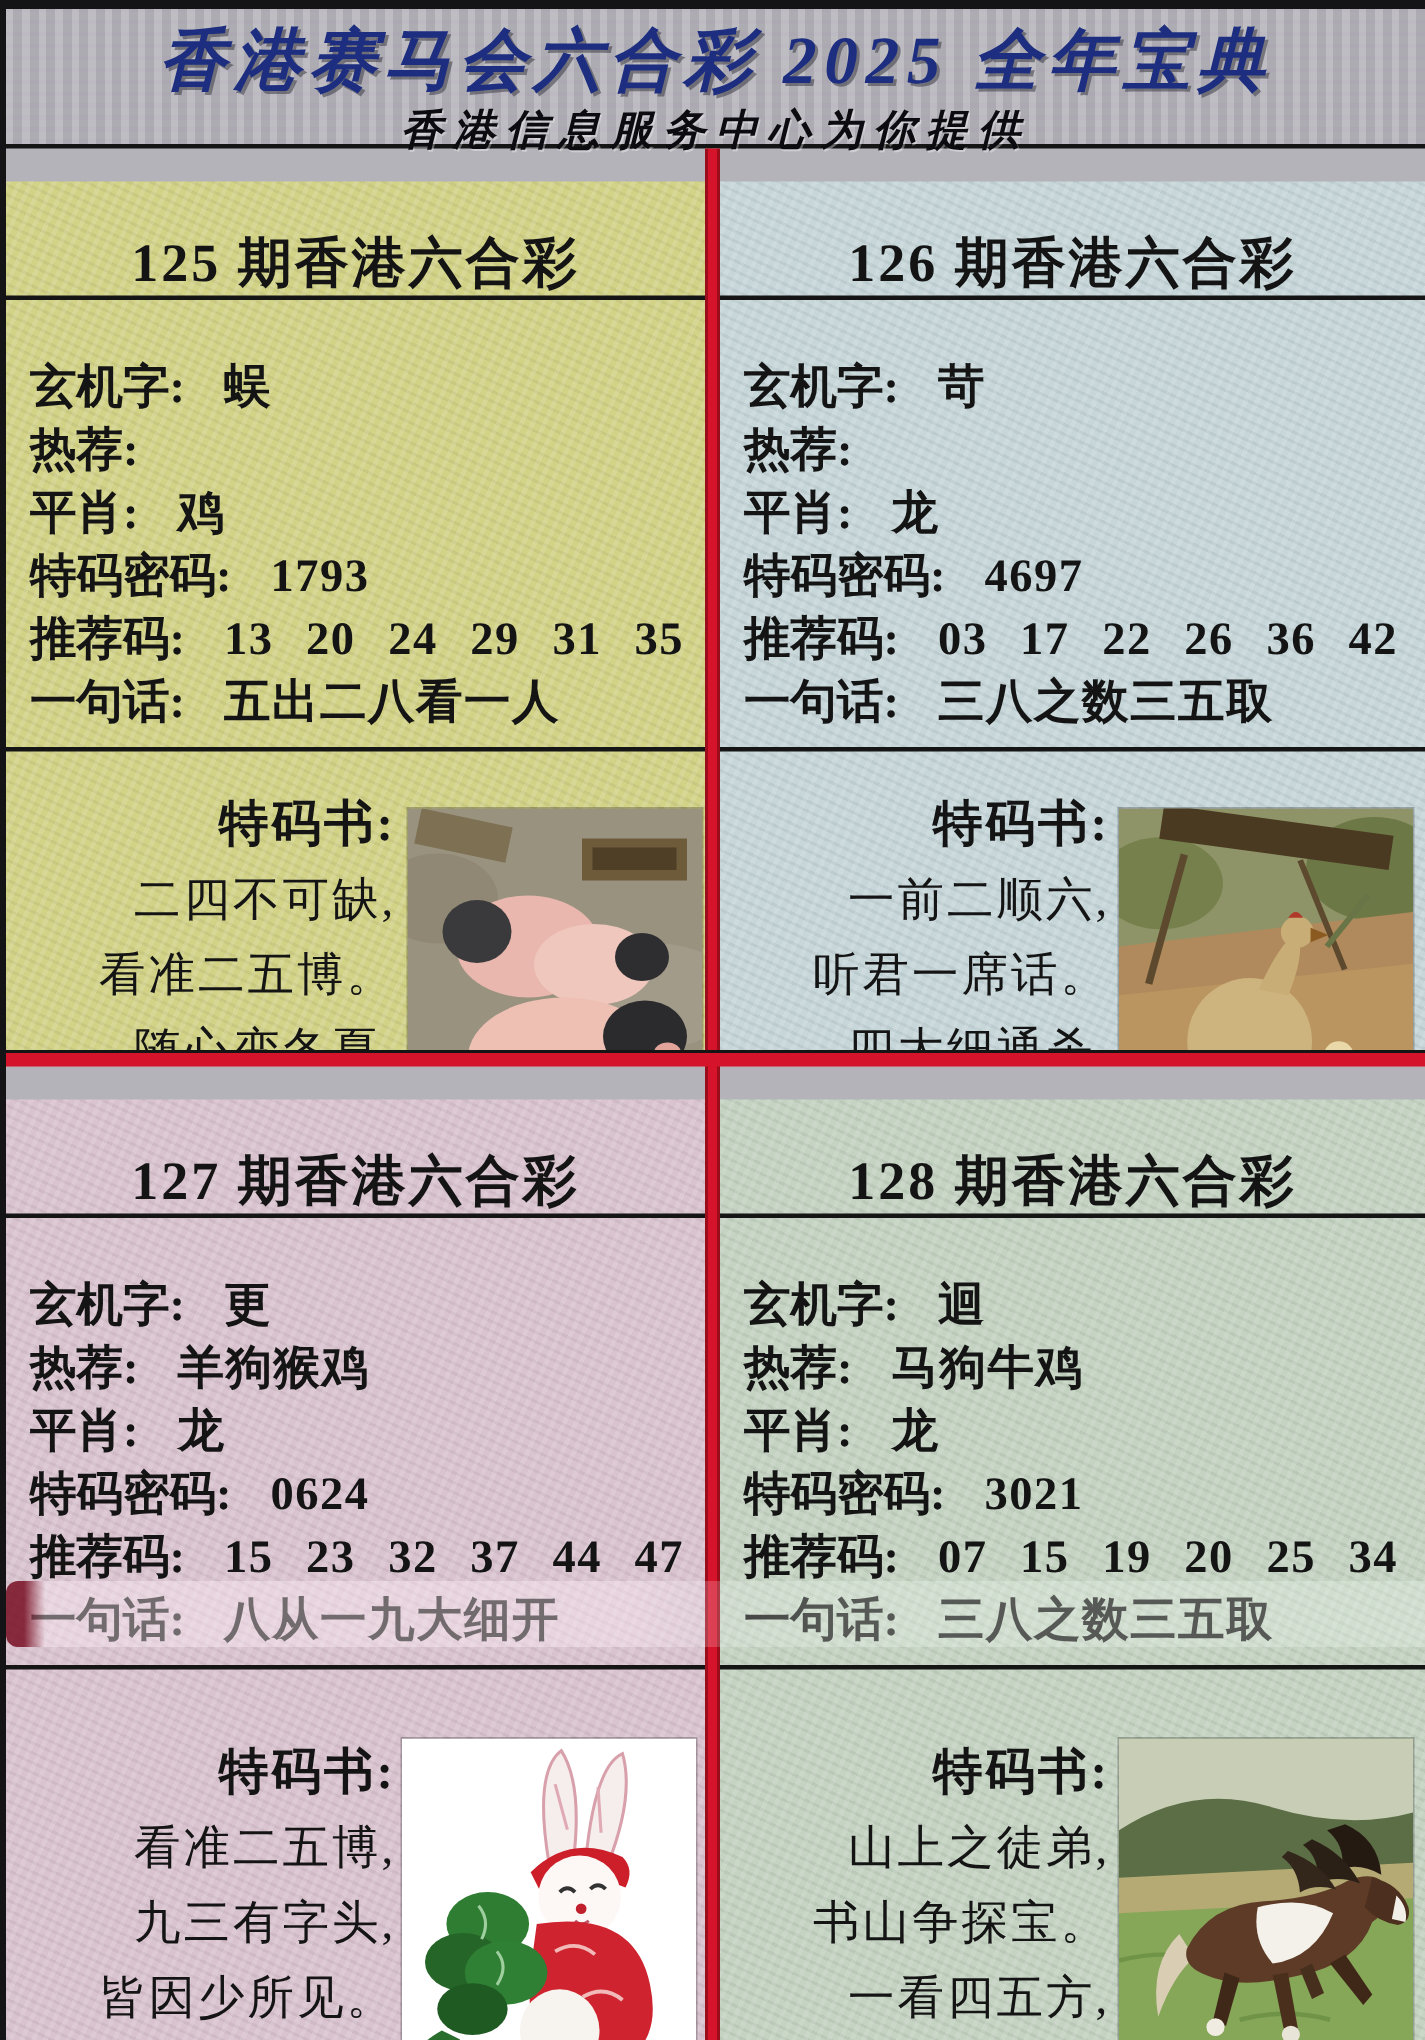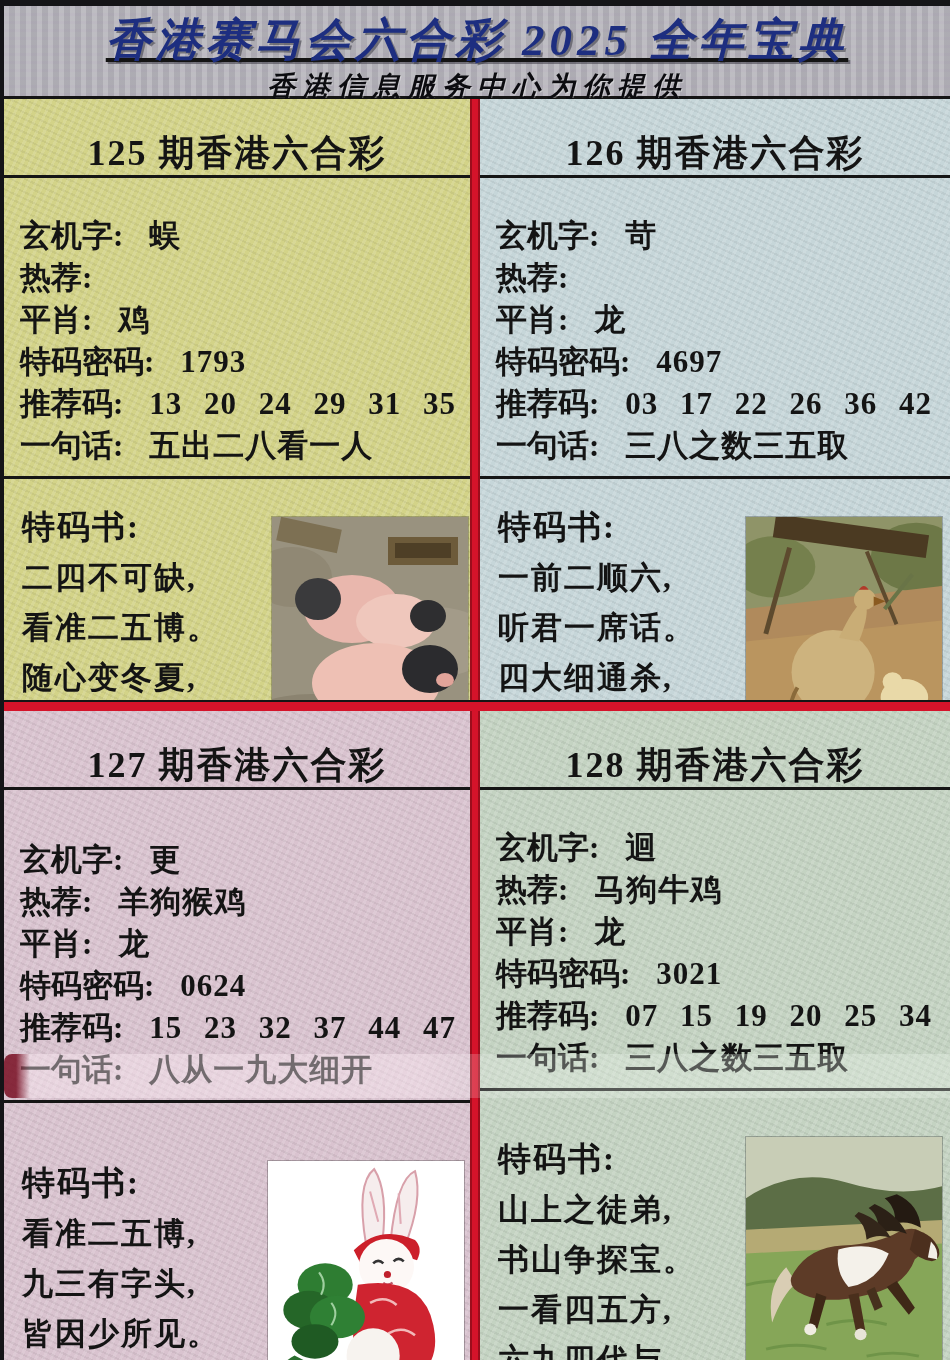--- a/index.html
+++ b/index.html
@@ -16,21 +16,20 @@
   }
   
   .header{
     height:90px;
     border-bottom:3px solid #151515;
     text-align:center;
     background-color:#b4b3b9;
     background-image:
       repeating-linear-gradient(90deg, rgba(255,255,255,.13) 0 5px, rgba(90,85,100,.08) 5px 11px),
       repeating-linear-gradient(0deg, rgba(175,165,185,.25) 0 3px, rgba(0,0,0,0) 3px 8px);
-    text-decoration: underline;
   }
   .main-title{
     padding-top:4px;
     font-size:45px;font-weight:bold;
     letter-spacing:5px;
     color:#1d2e80;
     text-shadow:2px 2px 0 rgba(60,60,70,.55);
     font-style:italic;
   }
   .subtitle{
@@ -47,49 +46,50 @@
     grid-template-columns:466px 10px 470px;
     grid-template-rows:601px 11px 649px;
   }
   .v-divider{grid-column:2;grid-row:1/4;background:#d5132a;
     box-shadow:inset 2px 0 0 #9c0d1c, inset -2px 0 0 #9c0d1c;}
   .h-divider{grid-column:1/4;grid-row:2;background:#d5132a;
     border-top:2px solid #151515;box-sizing:border-box;}
   .quadrant{display:flex;flex-direction:column;overflow:hidden;}
   .q125{grid-column:1;grid-row:1;background-color:#d3d388;}
   .q126{grid-column:3;grid-row:1;background-color:#c6d6d9;}
-  .q127{grid-column:1;grid-row:3;background-color:#d9c3cf;gap:12px;}
+  .q127{grid-column:1;grid-row:3;background-color:#d9c3cf;}
   .q128{grid-column:3;grid-row:3;background-color:#c4d3c2;}
   .quadrant{
     background-image:
       repeating-linear-gradient(115deg, rgba(255,255,255,.12) 0 3px, rgba(0,0,0,0) 3px 7px),
       repeating-linear-gradient(25deg, rgba(0,0,0,.05) 0 2px, rgba(0,0,0,0) 2px 6px);
+    margin-top: 22px;
   }
   .q-title{
     height:46px;line-height:48px;
     text-align:center;
     font-size:36px;font-weight:bold;
     border-bottom:3px solid #151515;
     letter-spacing:2px;
   }
   .info-box{
     height:277px;box-sizing:border-box;
     display:flex;flex-direction:column;justify-content:space-between;
     padding:7px 6px 9px 16px;
     border-bottom:3px solid #151515;
     text-align:center;
   }
   .info-row{display:flex;align-items:center;font-size:31px;font-weight:bold;white-space:nowrap;}
   .info-row .value{margin-left:26px;word-spacing:13px;letter-spacing:1px;}
   
-  .temashu{flex:1;display:flex;position:relative;padding-left:18px;}
+  .temashu{flex:1;display:flex;position:relative;padding-left:18px;text-align:right;}
   .poem{width:242px;padding-top:26px;position:relative;z-index:2;}
   .row-bottom .poem{padding-top:46px;}
   .poem-heading{font-size:33px;font-weight:bold;height:52px;letter-spacing:2px;}
-  .poem-line{font-size:31px;font-weight:bold;height:50px;letter-spacing:2px;}
+  .poem-line{font-size:31px;font-weight:normal;height:50px;letter-spacing:2px;}
   .photo{
     margin:38px 8px 0 auto;
     width:196px;height:228px;
     box-shadow:0 0 0 1px rgba(0,0,0,.25);
     z-index:2;
   }
   .row-bottom .photo{margin-top:46px;height:225px;}
   .photo svg{display:block;width:100%;height:100%;}
   
   .scan-band{

